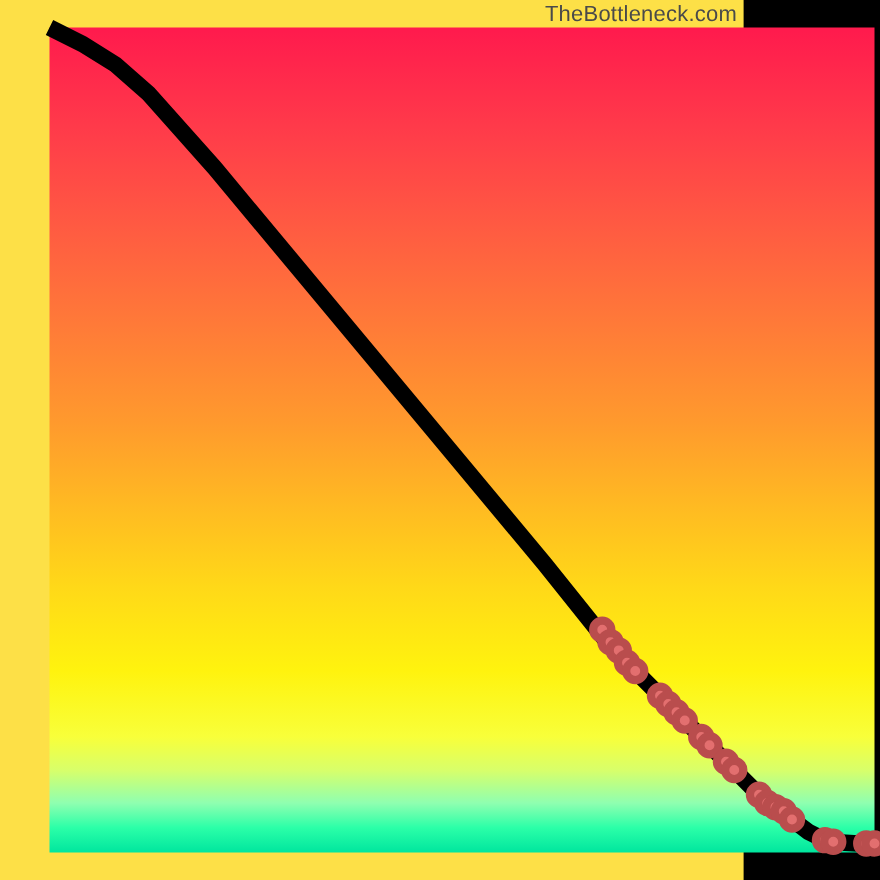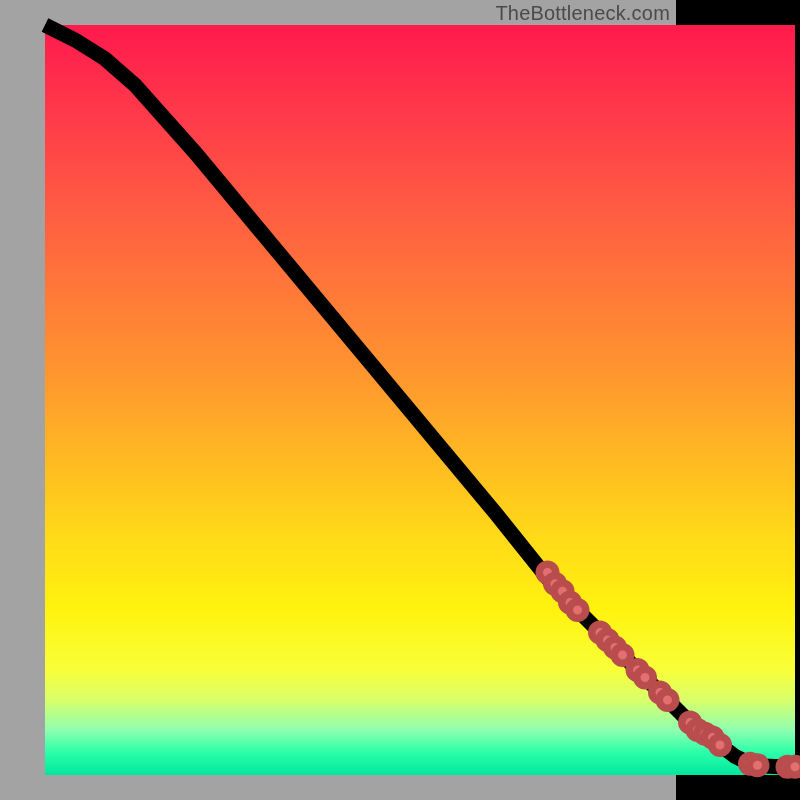--- a/index.html
+++ b/index.html
@@ -8,21 +8,21 @@
     width: 800px;
     height: 800px;
     background: #000;
     font-family: Arial, Helvetica, sans-serif;
     overflow: hidden;
   }
   .frame {
     position: relative;
     width: 676px;
     height: 800px;
-    background: #a3a3a3;
+    background: #fde047;
   }
   .plot-area {
     position: absolute;
     left: 45px;
     top: 25px;
     width: 750px;
     height: 750px;
     
     background: linear-gradient(to bottom,
       #ff1a4d 0%,

